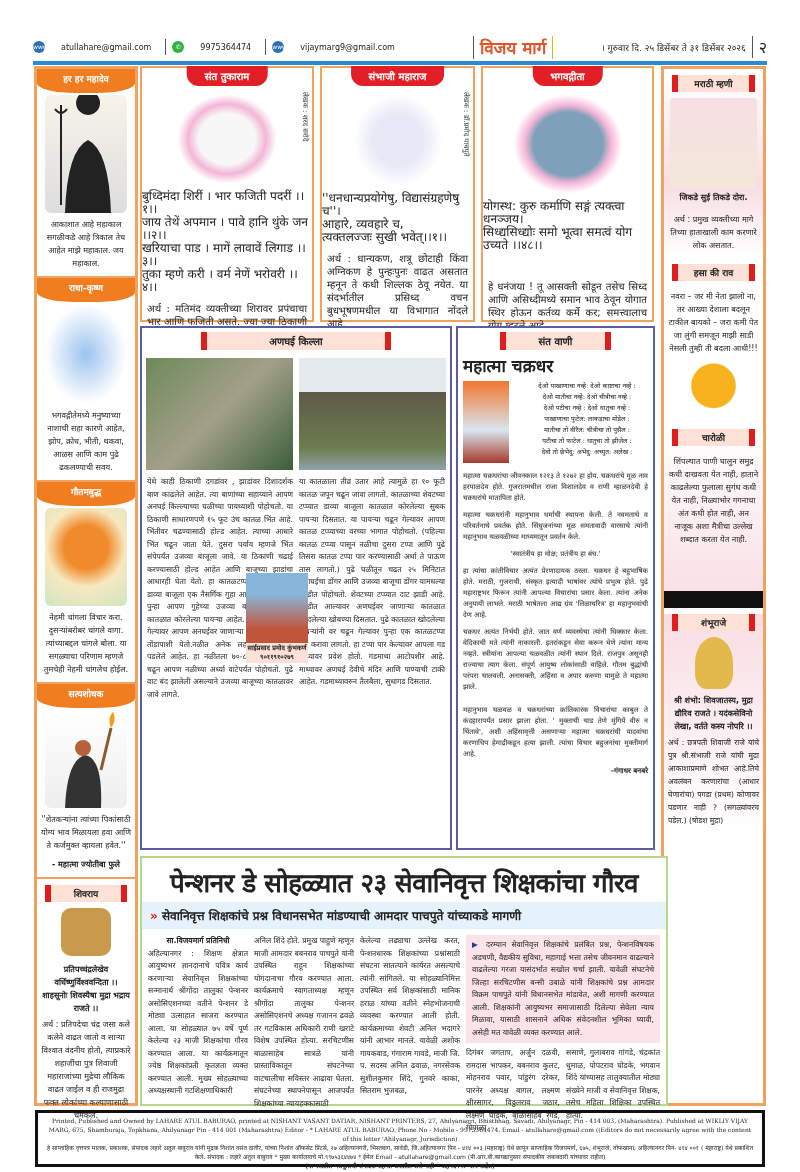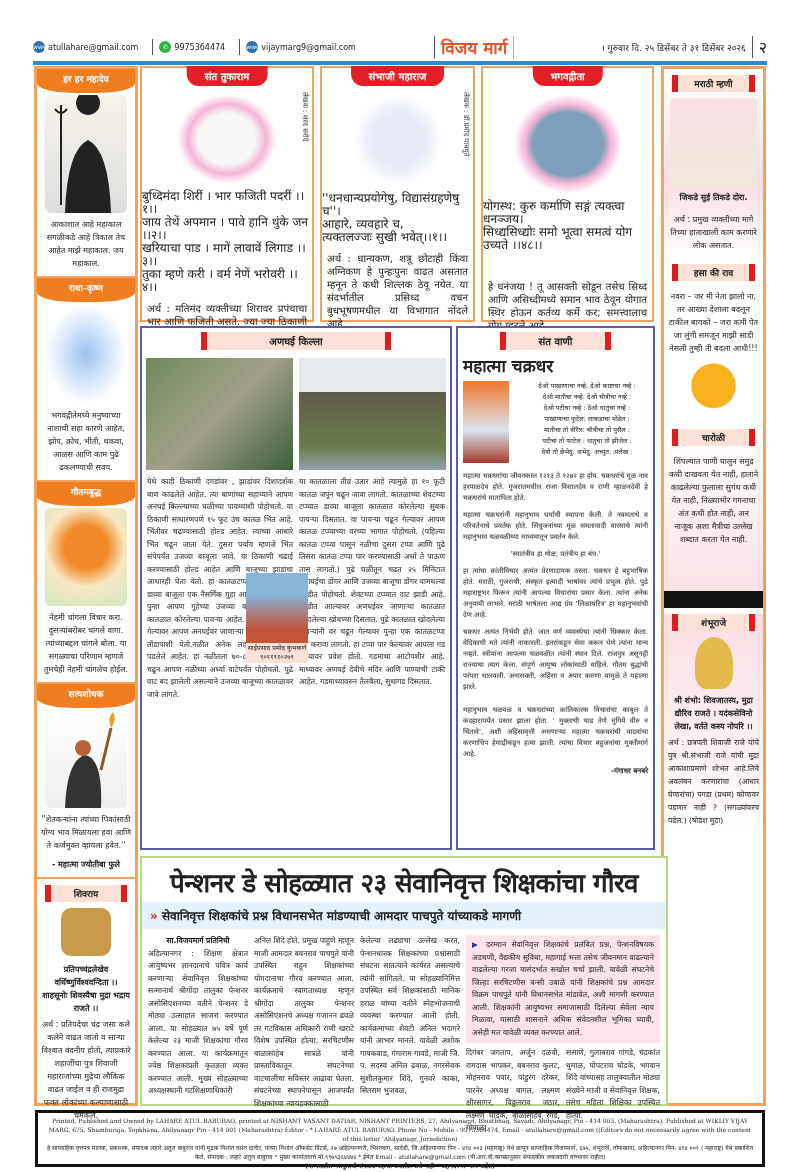--- a/index.html
+++ b/index.html
@@ -1,18 +1,18 @@
 <!DOCTYPE html>
 <html><head>
 <meta charset="utf-8">
 <style>
 *{box-sizing:border-box;margin:0;padding:0}
 body{width:800px;height:1172px;background:#fff;font-family:"DejaVu Sans",sans-serif;color:#222;position:relative;overflow:hidden}
 .hdr{position:absolute;top:33px;left:33px;right:33px;height:28px;display:flex;align-items:center;font-size:8px}
-.hdr .contact{display:flex;align-items:center;gap:3px;margin-right:8px}
+.hdr .contact{display:flex;align-items:center;gap:16px;margin-right:8px}
 .ico{display:inline-block;width:12px;height:12px;border-radius:50%;font-size:6px;line-height:12px;text-align:center;color:#fff}
 .globe{background:#2c6fb5}
 .wa{background:#2fb344}
 .sep{width:1px;height:16px;background:#555;margin:0 6px}
 .masthead{font-family:"DejaVu Serif",serif;font-size:17px;color:#e2562a;font-weight:bold;margin-left:70px;padding:0 6px;border-left:1px solid #555;border-right:1px solid #eab308}
 .date{margin-left:auto;font-size:9px}
 .pgno{font-size:16px;margin-left:6px;padding-left:6px;border-left:1px solid #555}
 .topline{position:absolute;top:61px;left:33px;right:33px;height:4px;background:#2a8ad5}
 
 .sidecol{position:absolute;top:66px;width:104px;border:3px solid #f3a25e;background:#fff}
@@ -160,21 +160,21 @@
 <div class="box2" style="left:140px;top:326px;width:312px;height:524px">
  <div class="redtab">अणघई किल्ला</div>
  <div style="display:flex;gap:6px;padding:4px 4px 6px">
   <div style="flex:1;height:112px;background:linear-gradient(135deg,#6d8a5a,#a3a08a,#3b5f3a)"></div>
   <div style="flex:1;height:112px;background:linear-gradient(#e4eaee 30%,#5e5a48 30%,#6b7d4e 80%,#8fa3a8)"></div>
  </div>
  <div style="display:flex;gap:6px;padding:0 5px;position:relative">
   <div class="col" style="flex:1">येथे काही ठिकाणी दगडांवर , झाडांवर दिशादर्शक बाण काढलेले आहेत. त्या बाणांच्या सहाय्याने आपण अनघई किल्ल्याच्या घळीच्या पायथ्याशी पोहोचतो. या ठिकाणी साधारणपणे १५ फूट उंच कातळ भिंत आहे. भिंतीवर चढण्यासाठी होल्ड आहेत. त्याच्या आधारे भिंत चढून जाता येते. दुसरा पर्याय म्हणजे भिंत संपेपर्यंत उजव्या बाजूला जावे. या ठिकाणी चढाई करण्यासाठी होल्ड आहेत आणि बाजूच्या झाडांचा आधारही घेता येतो. हा कातळटप्पा चढून गेल्यावर डाव्या बाजूला एक नैसर्गिक गुहा आहे. ही गुहा पाहून पुन्हा आपण गुहेच्या उजव्या बाजूला आल्यावर कातळात कोरलेल्या पायर्‍या आहेत. या पायर्‍या चढून गेल्यावर आपण अनघईवर जाणार्‍या नळीच्या खालच्या तोंडापाशी येतो.नळीत अनेक लहान मोठे खडक पडलेले आहेत. हा नळीतला ७०-८० अंशातला चढ चढून आपण नळीच्या अर्ध्या वाटेपर्यंत पोहोचतो. पुढे वाट बंद झालेली असल्याने उजव्या बाजूच्या कातळावर जावे लागते.</div>
   <div class="col" style="flex:1">या कातळाला तीव्र उतार आहे त्यामुळे हा १० फूटी कातळ जपून चढून जावा लागतो. कातळाच्या शेवटच्या टप्प्यात डाव्या बाजूला कातळात कोरलेल्या सुबक पायर्‍या दिसतात. या पायर्‍या चढून गेल्यावर आपण कातळ टप्प्याच्या वरच्या भागात पोहोचतो. (पहिल्या कातळ टप्प्या पासून नळीचा दुसरा टप्पा आणि पुढे तिसरा कातळ टप्पा पार करण्यासाठी अर्धा ते पाऊण तास लागतो.) पुढे घळीतून चढत २५ मिनिटात अणघईचा डोंगर आणि उजव्या बाजूचा डोंगर यामधल्या खिंडीत पोहोचतो. शेवटच्या टप्प्यात दाट झाडी आहे. खिंडीत आल्यावर अणघईवर जाणार्‍या कातळात खोदलेल्या खोबण्या दिसतात. पुढे कातळात खोदलेल्या पायर्‍यांनी वर चढून गेल्यावर पुन्हा एक कातळटप्पा पार करावा लागतो. हा टप्पा पार केल्यावर आपला गड माथ्यावर प्रवेश होतो. गडमाथा आटोपशीर आहे. माथ्यावर अणघई देवीचे मंदिर आणि पाण्याची टाकी आहेत. गडमाथ्यावरुन तैलबैला, सुधागड दिसतात.</div>
  </div>
- <div style="position:absolute;left:104px;top:245px;width:62px;background:#fde0d6;text-align:center;font-size:6.5px;font-weight:normal;padding-bottom:2px">
+ <div style="position:absolute;left:104px;top:245px;width:62px;background:#fde0d6;text-align:center;font-size:6.5px;font-weight:bold;padding-bottom:2px">
   <div style="height:70px;background:linear-gradient(#88b6db 30%,#c1553a 80%)"></div>
   <div>साईप्रसाद प्रमोद कुंभकर्ण</div>
   <div>९०११९१०२७९</div>
  </div>
 </div>
 
 <div class="box2" style="left:456px;top:326px;width:199px;height:524px;padding:0 5px">
  <div class="redtab" style="width:60%">संत वाणी</div>
  <div style="font-size:17px;font-weight:bold;text-align:left;margin:2px 0 4px">महात्मा चक्रधर</div>
  <div style="display:flex;gap:17px">

